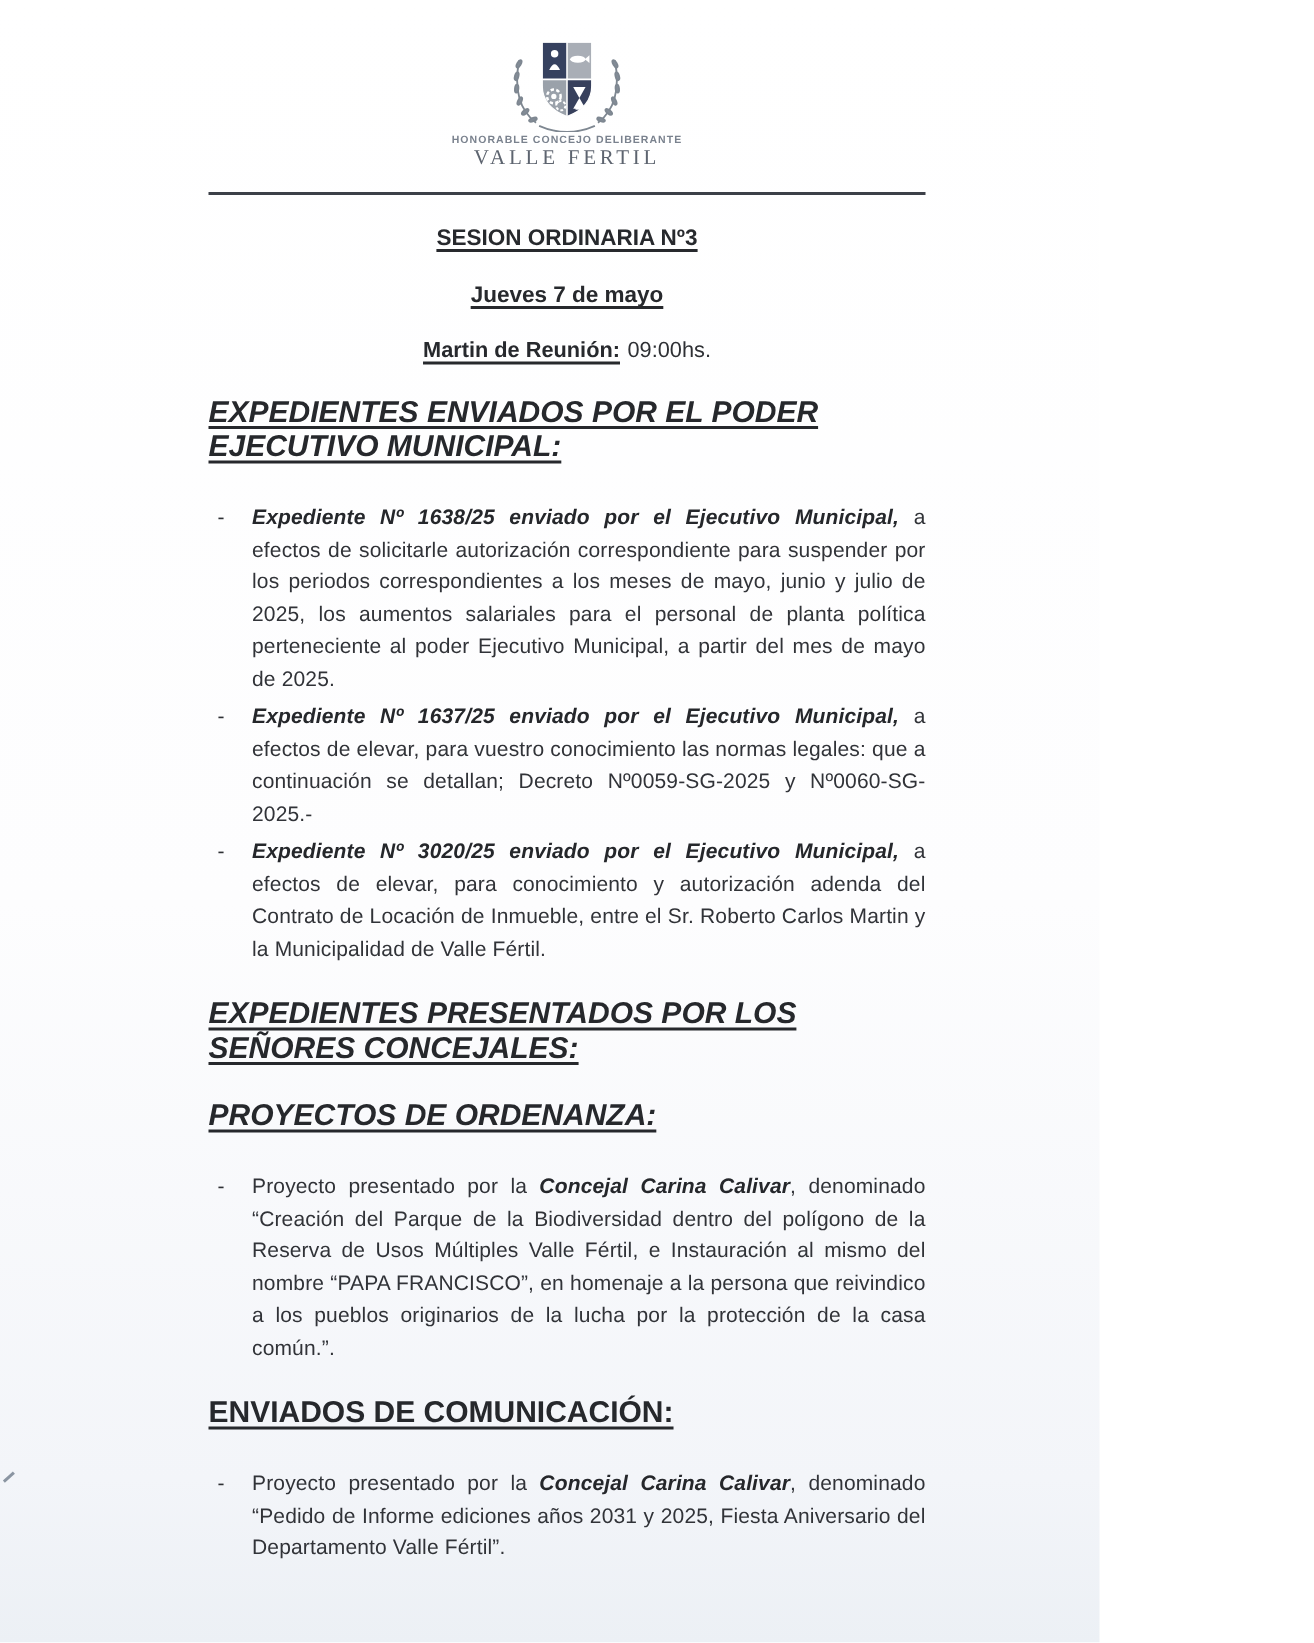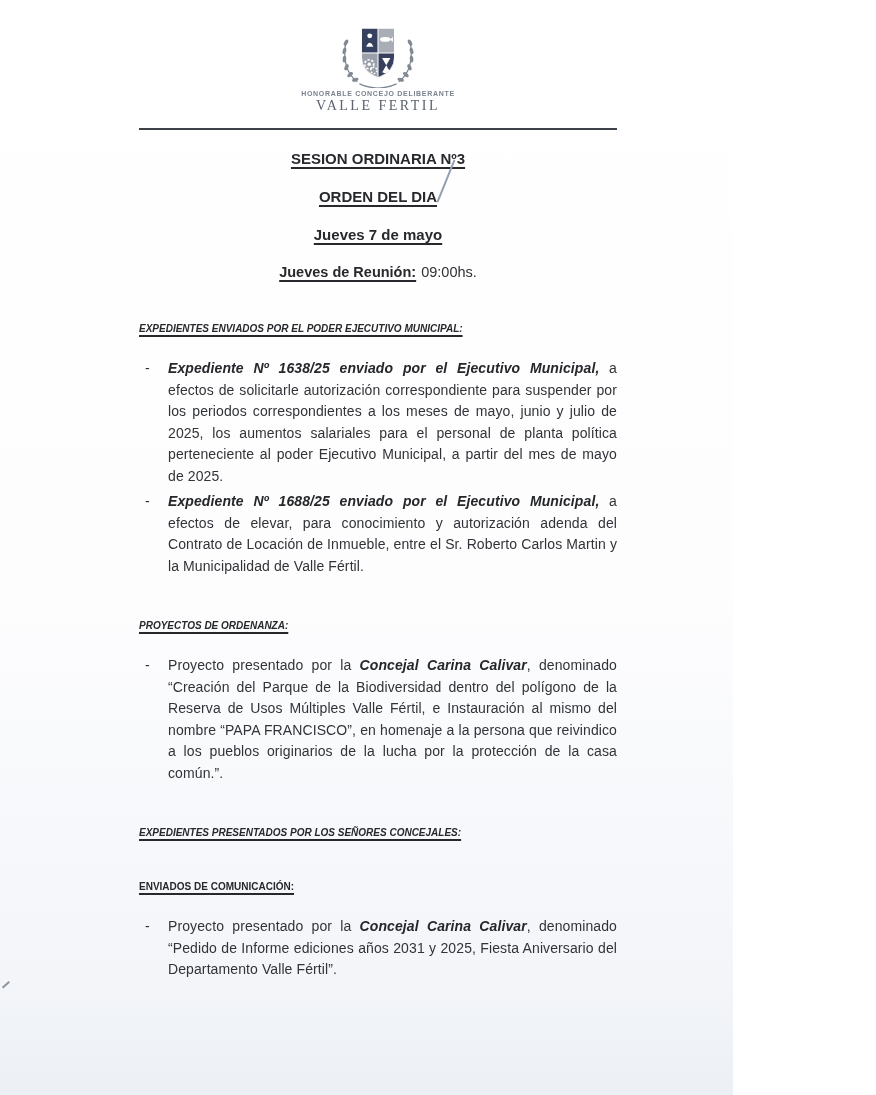--- a/index.html
+++ b/index.html
@@ -50,24 +50,24 @@
   }
   .horario-line { margin-top:20px; font-size:14.5px; }
   .horario-label {
     font-weight:700; color:#27292d;
     text-decoration:underline; text-underline-offset:3px;
     text-decoration-thickness:1.5px;
   }
   .horario-value { margin-left:5px; }
   
   .sec {
-    font-size:10px; font-weight:700; color:#26282c;
+    font-size:20px; font-weight:700; color:#26282c;
     text-decoration:underline; text-underline-offset:3px;
     text-decoration-thickness:1.5px;
-    margin:43px 0 0 0;
+    margin:22px 0 0 0;
   }
   .it { font-style:italic; }
   .list { margin-top:24px; }
   .item {
     display:flex;
     padding-left:6px;
     margin-bottom:4px;
   }
   .item::before {
     content:"-";
@@ -156,56 +156,55 @@
       <line x1="36" y1="28" x2="68" y2="28" stroke="#ffffff" stroke-width="1"></line>
     </svg>
     <div class="org-line1">HONORABLE CONCEJO DELIBERANTE</div>
     <div class="org-line2">VALLE FERTIL</div>
   </header>
 
   <hr class="rule">
 
   <div class="title-block">
     <div><span class="ctitle">SESION ORDINARIA Nº3</span></div>
-    <div class="orden-wrap">
-      <span class="ctitle">ORDEN DEL DIA</span>
-      <span class="slash-mark"></span>
-    </div>
     <div><span class="ctitle">Jueves 7 de mayo</span></div>
     <div class="horario-line">
-      <span class="horario-label">Jueves de Reunión:</span><span class="horario-value">09:00hs.</span>
+      <span class="horario-label">Martin de Reunión:</span><span class="horario-value">09:00hs.</span>
     </div>
   </div>
 
   <section>
     <h4 class="sec it">EXPEDIENTES ENVIADOS POR EL PODER EJECUTIVO MUNICIPAL:</h4>
     <div class="list">
       <div class="item">
         <p class="txt"><b>Expediente Nº 1638/25 enviado por el Ejecutivo Municipal,</b><span> a efectos de solicitarle autorización correspondiente para suspender por los periodos correspondientes a los meses de mayo, junio y julio de 2025, los aumentos salariales para el personal de planta política perteneciente al poder Ejecutivo Municipal, a partir del mes de mayo de 2025.</span></p>
       </div>
       <div class="item">
-        <p class="txt"><b>Expediente Nº 1688/25 enviado por el Ejecutivo Municipal,</b><span> a efectos de elevar, para conocimiento y autorización adenda del Contrato de Locación de Inmueble, entre el Sr. Roberto Carlos Martin y la Municipalidad de Valle Fértil.</span></p>
-      </div>
-    </div>
+        <p class="txt"><b>Expediente Nº 1637/25 enviado por el Ejecutivo Municipal,</b><span> a efectos de elevar, para vuestro conocimiento las normas legales: que a continuación se detallan; Decreto Nº0059-SG-2025 y Nº0060-SG-2025.-</span></p>
+      </div>
+      <div class="item">
+        <p class="txt"><b>Expediente Nº 3020/25 enviado por el Ejecutivo Municipal,</b><span> a efectos de elevar, para conocimiento y autorización adenda del Contrato de Locación de Inmueble, entre el Sr. Roberto Carlos Martin y la Municipalidad de Valle Fértil.</span></p>
+      </div>
+    </div>
+  </section>
+
+  <section>
+    <h4 class="sec it">EXPEDIENTES PRESENTADOS POR LOS SEÑORES CONCEJALES:</h4>
   </section>
 
   <section>
     <h4 class="sec it">PROYECTOS DE ORDENANZA:</h4>
     <div class="list">
       <div class="item">
         <p class="txt"><span>Proyecto presentado por la </span><b>Concejal Carina Calivar</b><span>, denominado “Creación del Parque de la Biodiversidad dentro del polígono de la Reserva de Usos Múltiples Valle Fértil, e Instauración al mismo del nombre “PAPA FRANCISCO”, en homenaje a la persona que reivindico a los pueblos originarios de la lucha por la protección de la casa común.”.</span></p>
       </div>
     </div>
   </section>
 
   <section>
-    <h4 class="sec it">EXPEDIENTES PRESENTADOS POR LOS SEÑORES CONCEJALES:</h4>
-  </section>
-
-  <section>
     <h4 class="sec">ENVIADOS DE COMUNICACIÓN:</h4>
     <div class="list">
       <div class="item">
         <p class="txt"><span>Proyecto presentado por la </span><b>Concejal Carina Calivar</b><span>, denominado “Pedido de Informe ediciones años 2031 y 2025, Fiesta Aniversario del Departamento Valle Fértil”.</span></p>
       </div>
     </div>
   </section>
 
   <span class="pen-tick"></span>
 </div>

